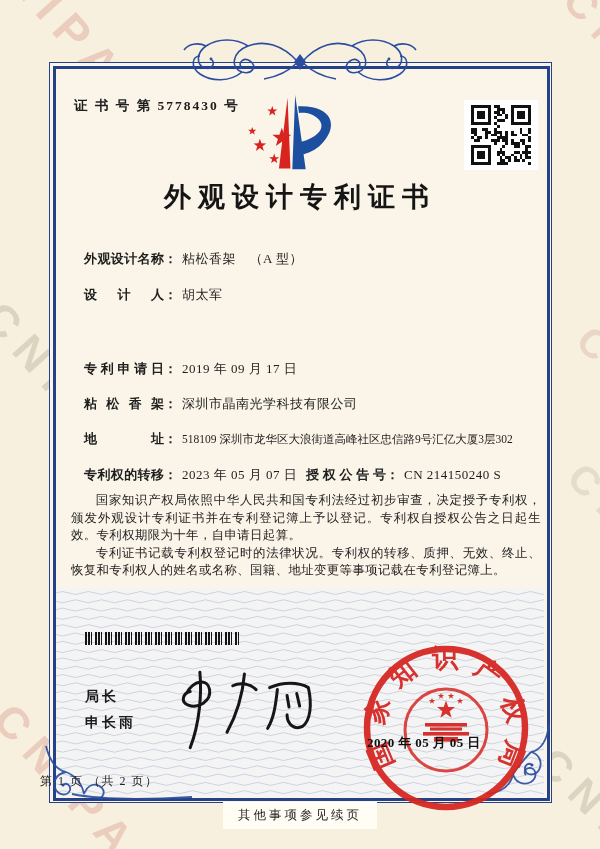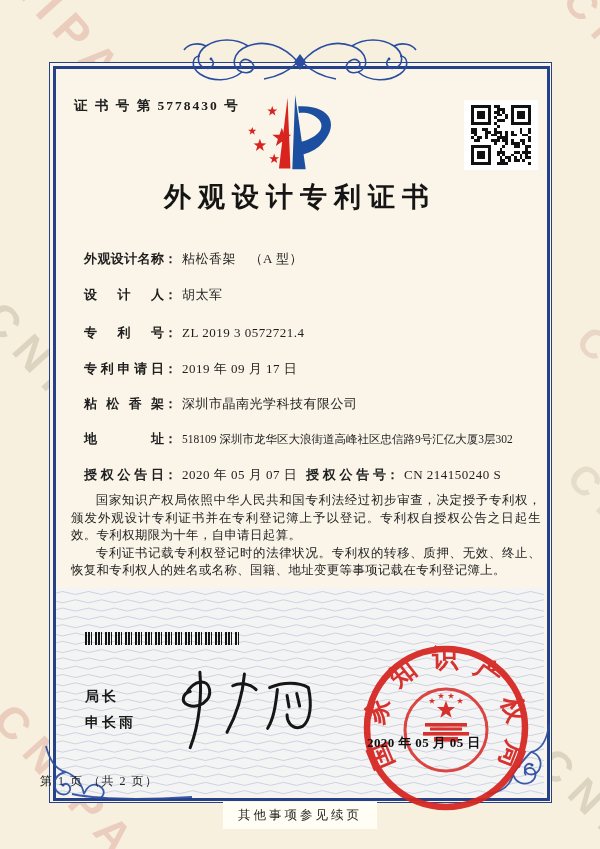--- a/index.html
+++ b/index.html
@@ -287,34 +287,31 @@
   </div>
 
   <h1 class="title">外观设计专利证书</h1>
 
   <div class="field-row r1">
     <span class="lbl">外观设计名称</span><span class="colon">：</span><span class="val">粘松香架　（A 型）</span>
   </div>
   <div class="field-row r2">
     <span class="lbl">设计人</span><span class="colon">：</span><span class="val">胡太军</span>
   </div>
-  <div class="field-row r3">
-    <span class="lbl">专利号</span><span class="colon">：</span><span class="val">ZL 2019 3 0572721.4</span>
-  </div>
   <div class="field-row r4">
     <span class="lbl">专利申请日</span><span class="colon">：</span><span class="val">2019 年 09 月 17 日</span>
   </div>
   <div class="field-row r5">
     <span class="lbl">粘松香架</span><span class="colon">：</span><span class="val">深圳市晶南光学科技有限公司</span>
   </div>
   <div class="field-row r6">
     <span class="lbl">地址</span><span class="colon">：</span><span class="val">518109 深圳市龙华区大浪街道高峰社区忠信路9号汇亿大厦3层302</span>
   </div>
   <div class="field-row r7">
-    <span class="pair"><span class="lbl">授权公告日</span><span class="colon">：</span><span class="val">2020 年 05 月 07 日</span></span>
+    <span class="pair"><span class="lbl">专利权的转移</span><span class="colon">：</span><span class="val">2023 年 05 月 07 日</span></span>
     <span class="pair pair2"><span class="lbl">授权公告号</span><span class="colon">：</span><span class="val">CN 214150240 S</span></span>
   </div>
 
   <div class="paras">
     <p>国家知识产权局依照中华人民共和国专利法经过初步审查，决定授予专利权，颁发外观设计专利证书并在专利登记簿上予以登记。专利权自授权公告之日起生效。专利权期限为十年，自申请日起算。</p>
     <p>专利证书记载专利权登记时的法律状况。专利权的转移、质押、无效、终止、恢复和专利权人的姓名或名称、国籍、地址变更等事项记载在专利登记簿上。</p>
   </div>
 
   <div class="barcode"></div>
 

